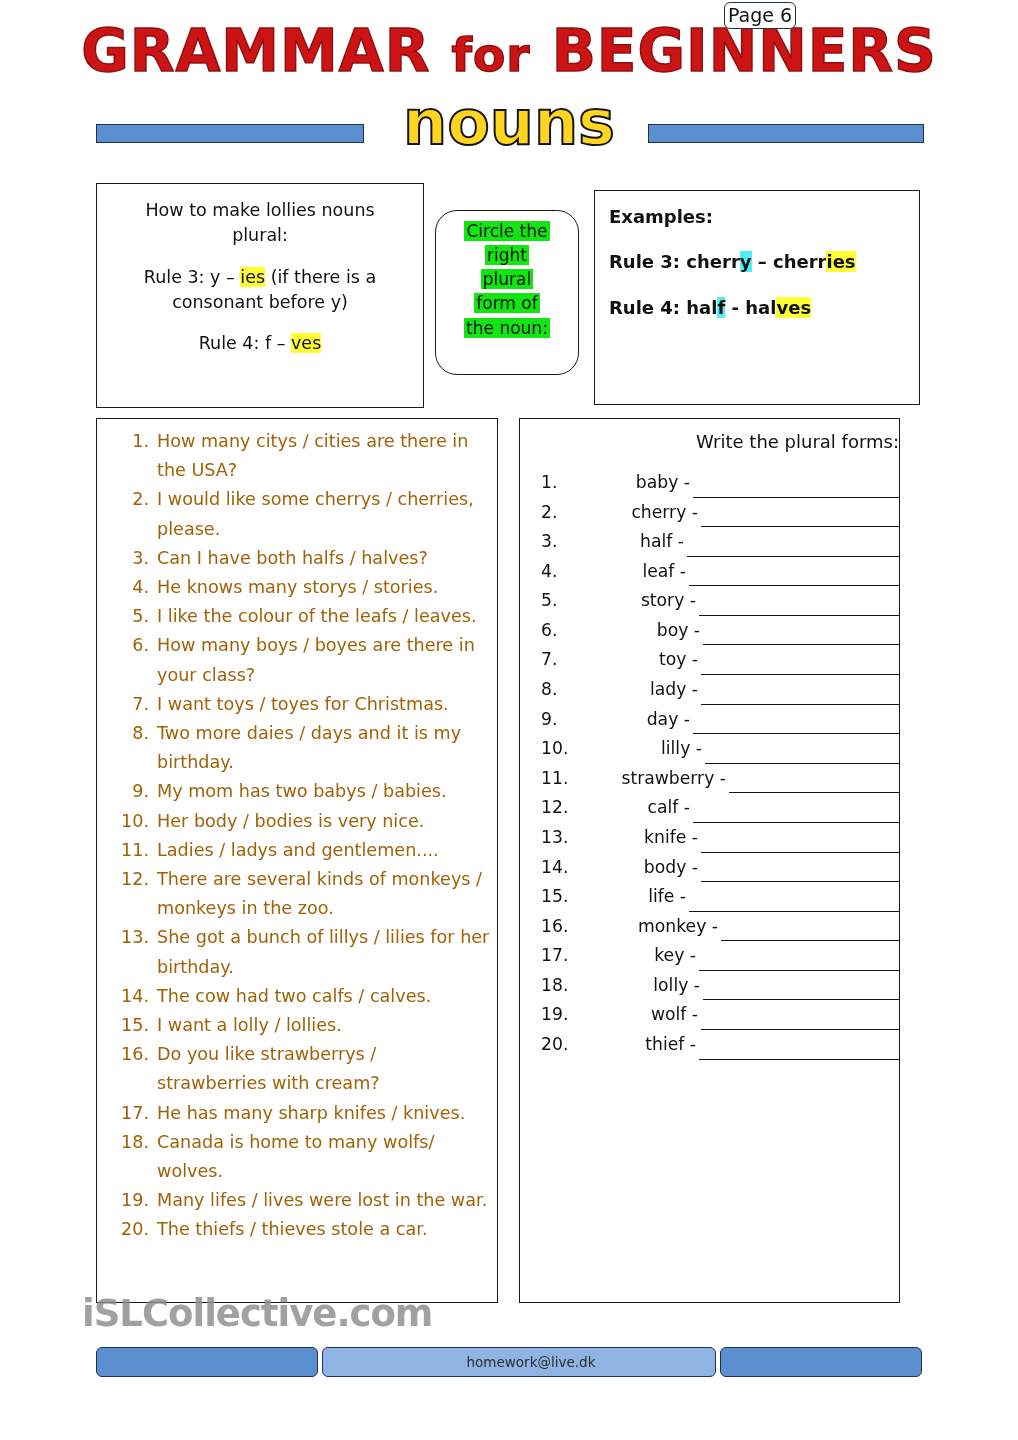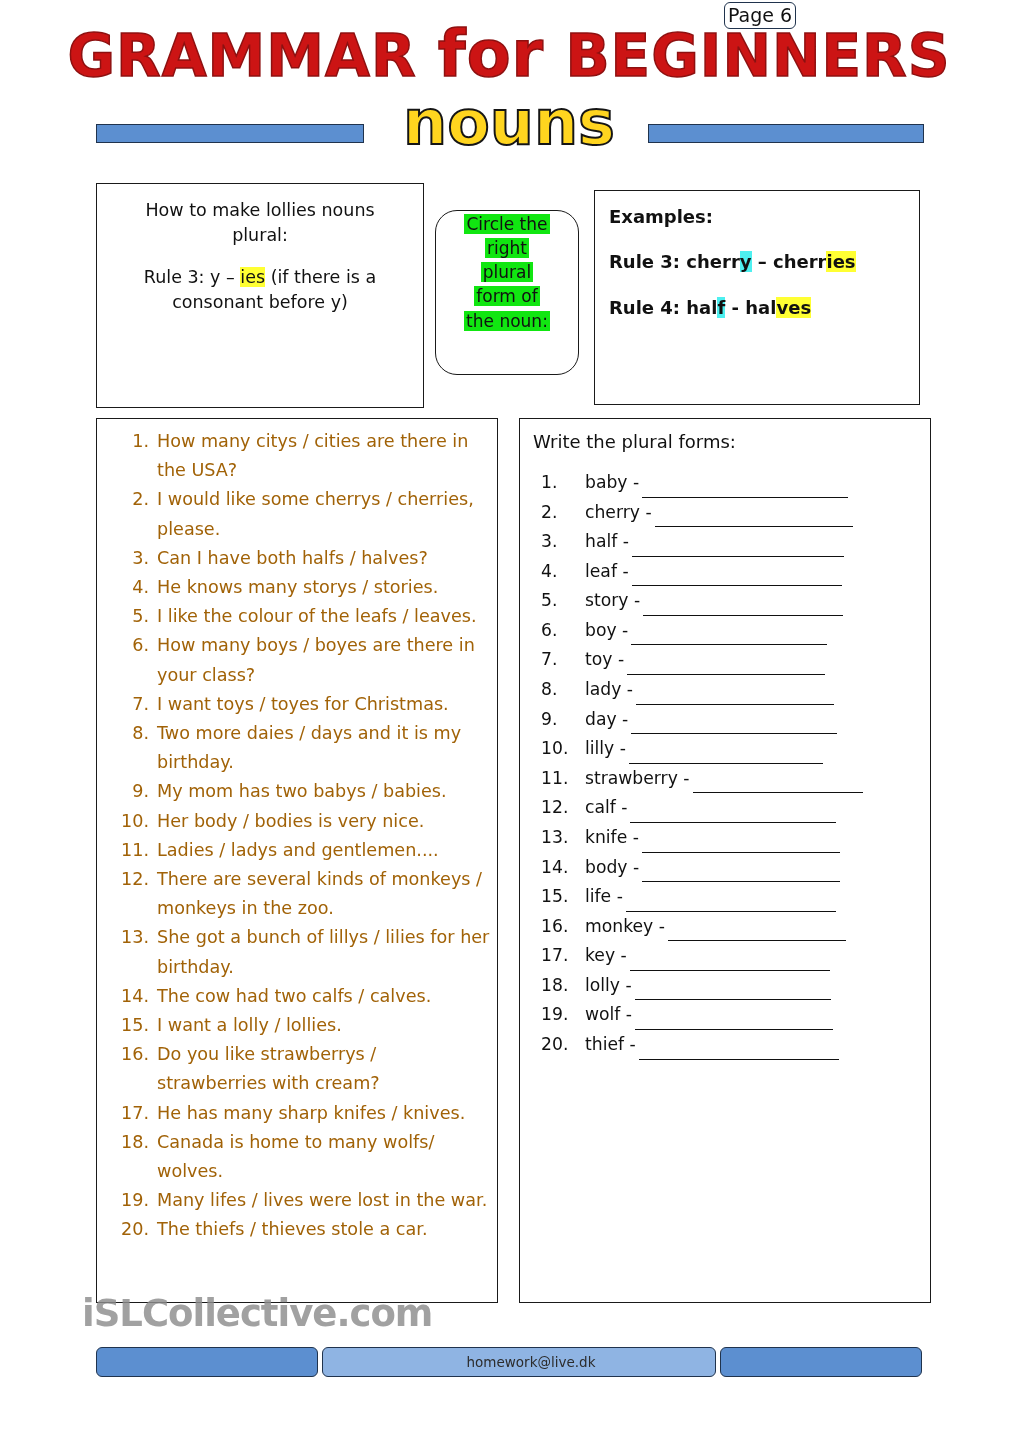--- a/index.html
+++ b/index.html
@@ -32,21 +32,21 @@
     font-family: "DejaVu Sans", sans-serif;
     font-size: 58px;
     font-weight: bold;
     letter-spacing: 1px;
     color: #cc1414;
     -webkit-text-stroke: 1.5px #8d1010;
     white-space: nowrap;
     line-height: 1;
   }
   .title-main .word-for {
-    font-size: 64px;
+    font-size: 47px;
     text-transform: none;
   }
 
   .title-sub {
     position: absolute;
     left: 0; top: 92px;
     width: 1018px;
     text-align: center;
     font-family: "DejaVu Sans", sans-serif;
     font-size: 62px;
@@ -92,21 +92,21 @@
 
   .circle-box {
     position: absolute;
     left: 435px; top: 210px;
     width: 144px; height: 165px;
     box-sizing: border-box;
     background: #fff;
     border: 1.8px solid #1a1a1a;
     border-radius: 22px;
     text-align: center;
-    padding-top: 1px;
+    padding-top: 8px;
     z-index: 3;
   }
   .circle-box .ln {
     font-family: "DejaVu Sans", sans-serif;
     font-size: 17px;
     color: #111;
     line-height: 1.42;
   }
   .circle-box .ln span {
     background: #11e611;
@@ -131,22 +131,23 @@
   .hl-c { background: #4ef0f0; }
 
   
   .left-box {
     left: 96px; top: 418px;
     width: 402px; height: 885px;
     padding: 8px 6px 0 6px;
   }
   .right-box {
     left: 519px; top: 418px;
-    width: 412px; height: 885px;
+    width: 381px; height: 885px;
     padding: 12px 0 0 13px;
+    text-align: right;
   }
 
   ol.circle-list {
     list-style: none;
     margin: 0;
     padding: 0;
     counter-reset: q;
   }
   ol.circle-list li {
     position: relative;
@@ -264,20 +265,21 @@
   <div class="bar bar-left"></div>
   <div class="bar bar-right"></div>
 
   <div class="box rules-box">
     <div class="ln">How to make lollies nouns</div>
     <div class="ln">plural:</div>
     <div class="gap"></div>
     <div class="ln"><span>Rule 3: y – </span><span class="hl-y">ies</span><span> (if there is a</span></div>
     <div class="ln">consonant before y)</div>
     <div class="gap"></div>
+    <div class="ln"><span>Rule 4: f – </span><span class="hl-y">ves</span></div>
   </div>
 
   <div class="circle-box">
     <div class="ln"><span>Circle the</span></div>
     <div class="ln"><span>right</span></div>
     <div class="ln"><span>plural</span></div>
     <div class="ln"><span>form of</span></div>
     <div class="ln"><span>the noun:</span></div>
   </div>
 

